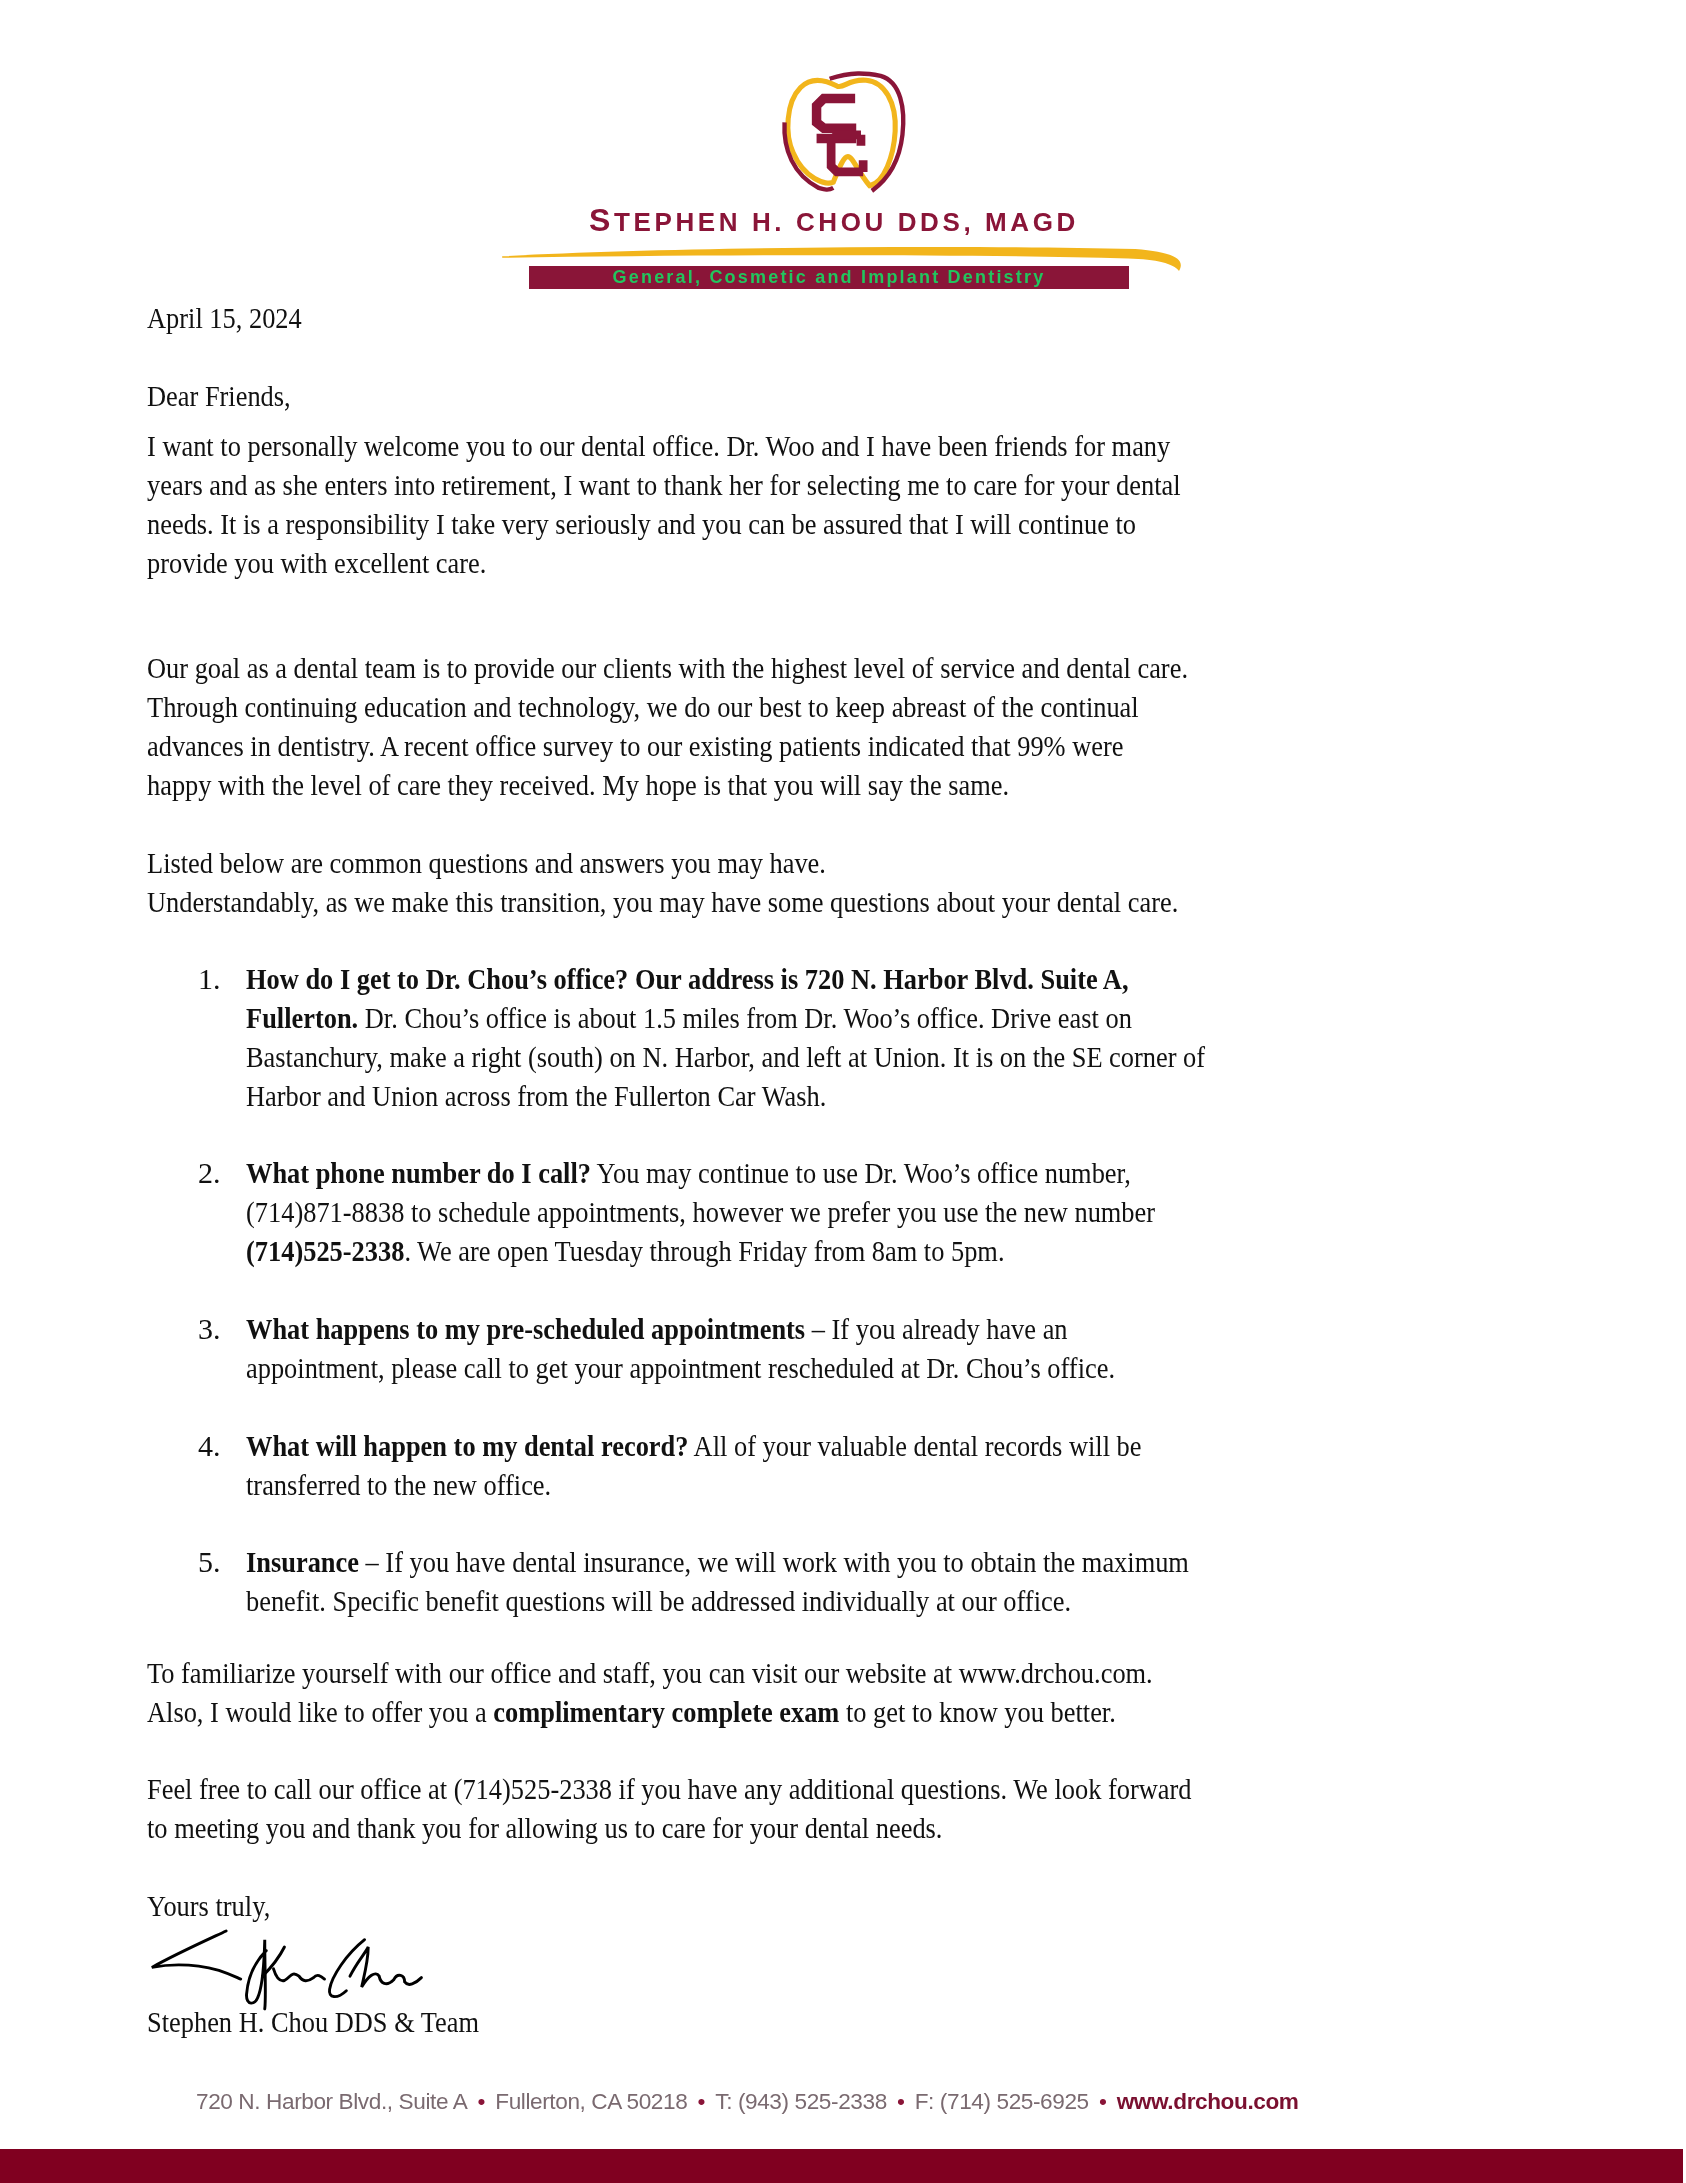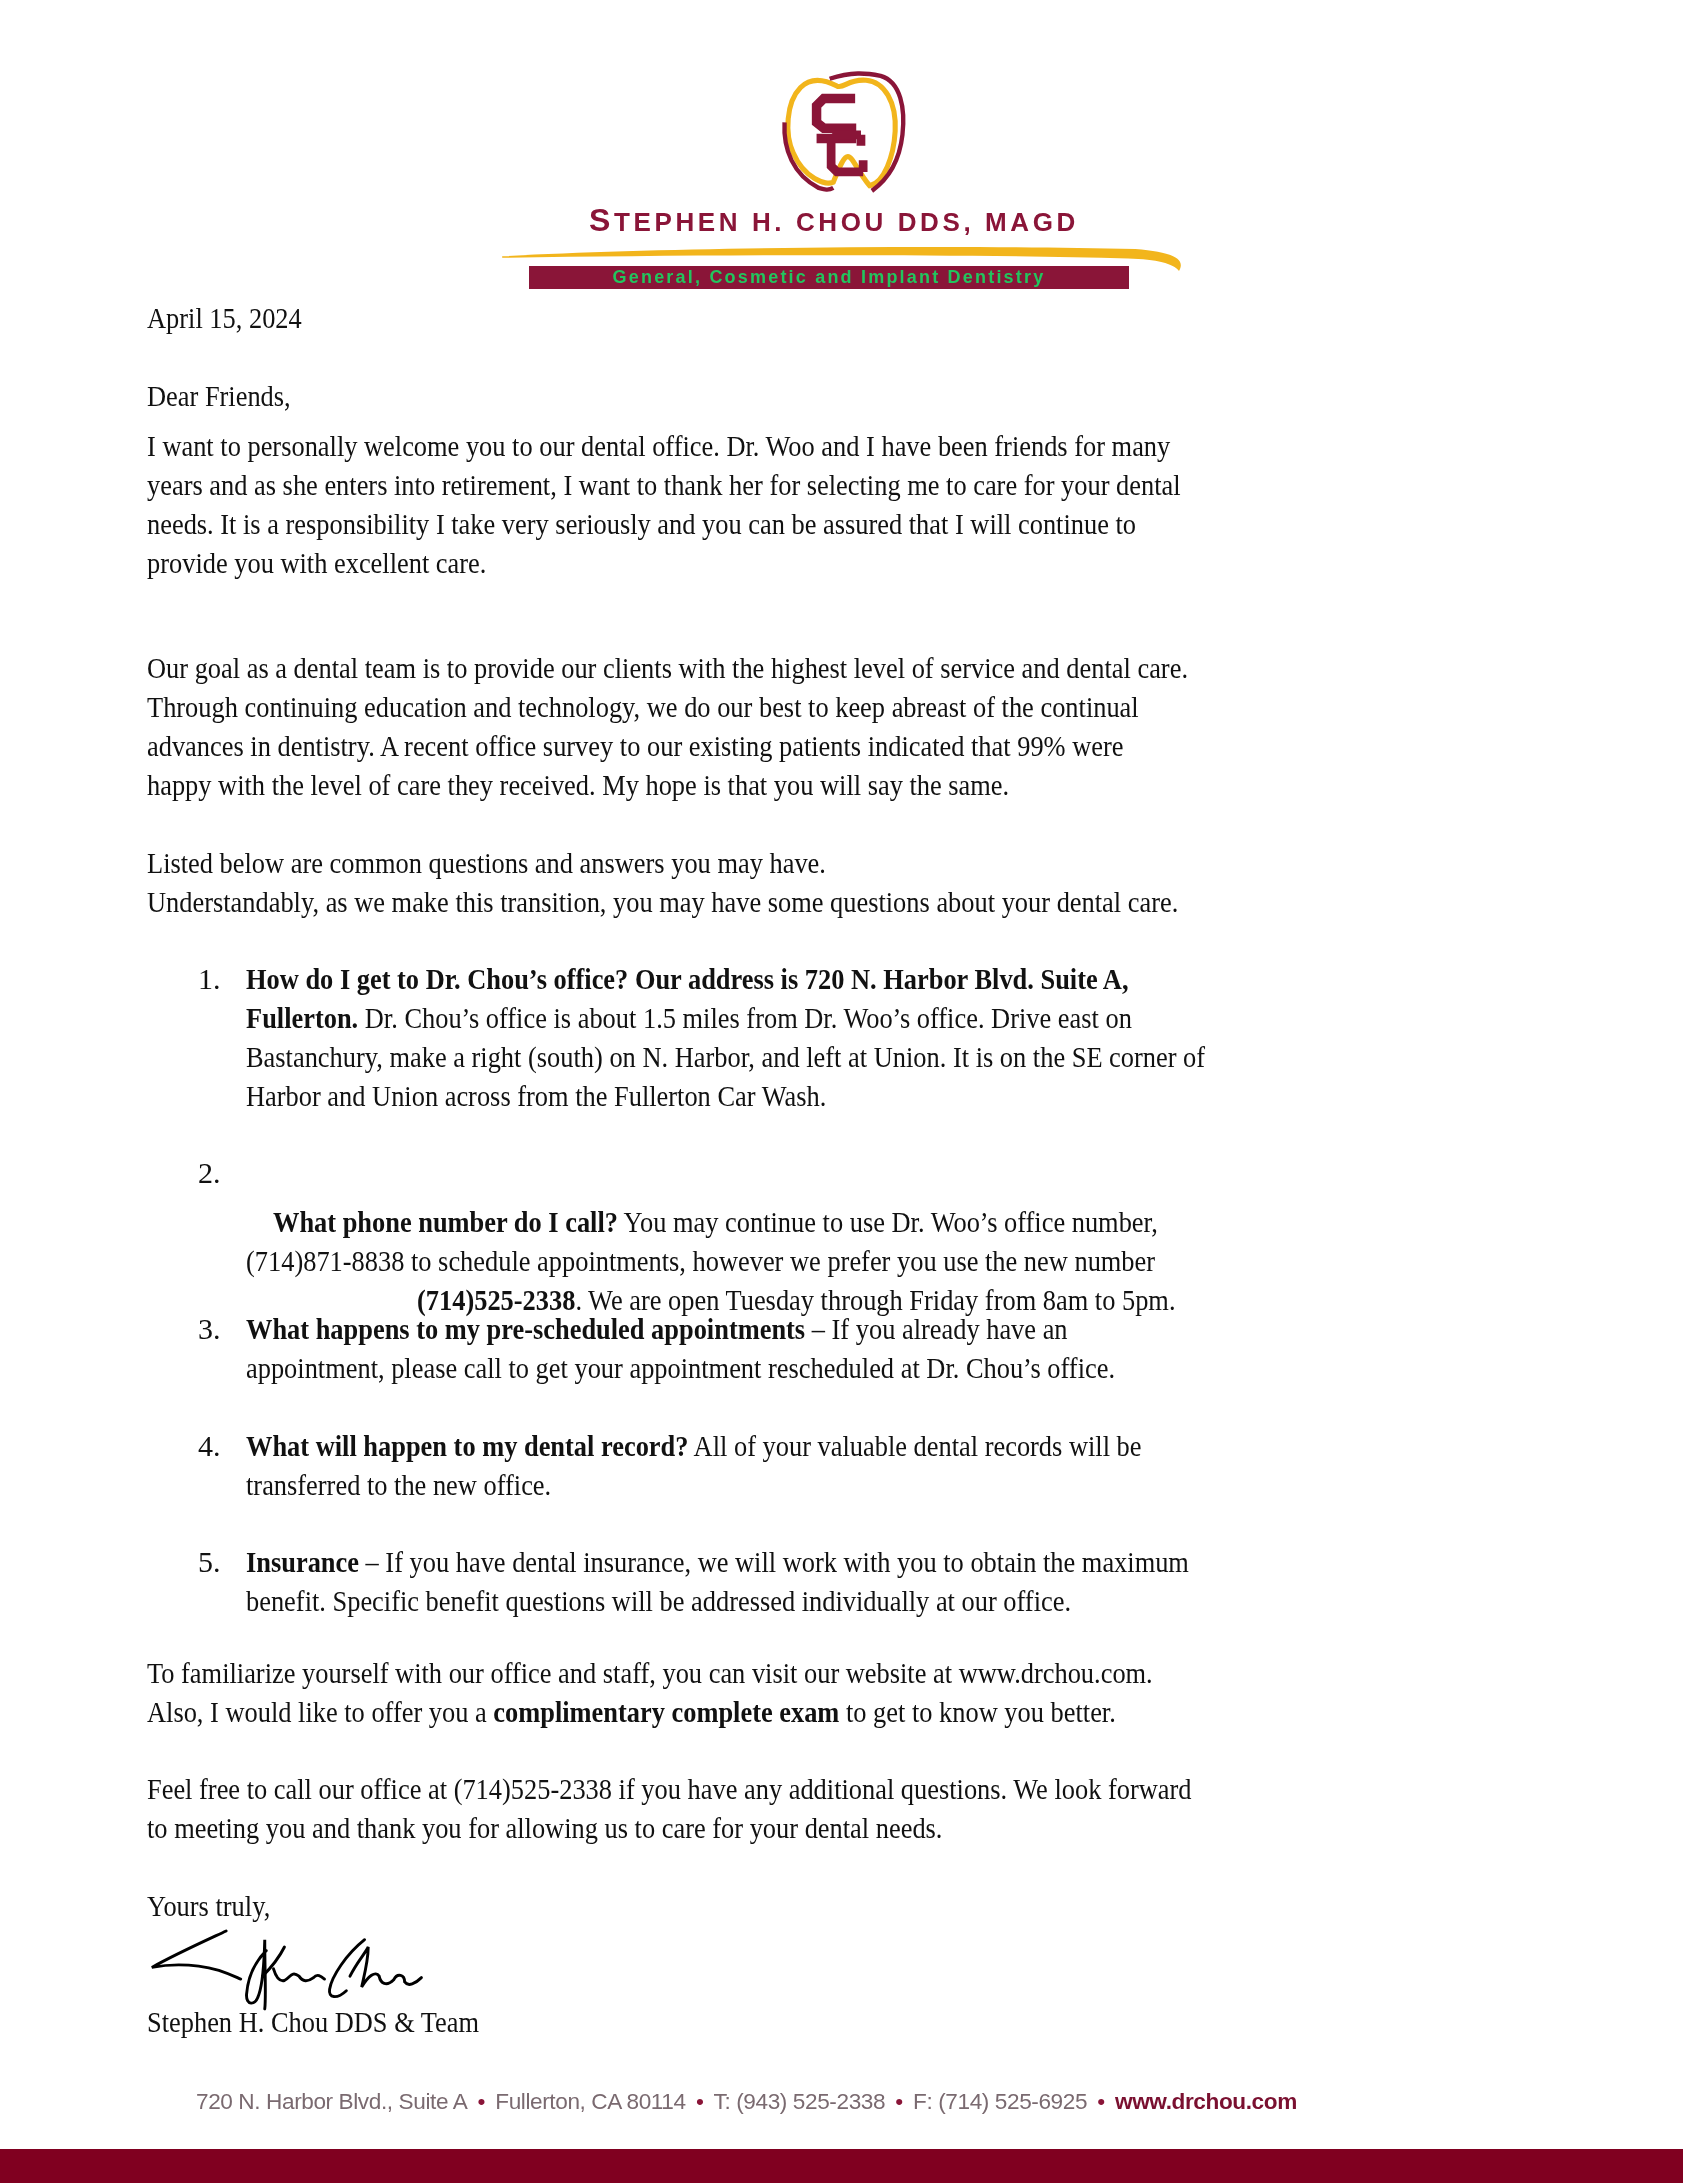--- a/index.html
+++ b/index.html
@@ -74,21 +74,21 @@
   <div class="list-body" style="top:959px;">
     <div><span class="cond"><b>How do I get to Dr. Chou’s office?  Our address is 720 N. Harbor Blvd. Suite A,</b></span></div>
     <div><span class="cond"><b>Fullerton.</b><span> Dr. Chou’s office is about 1.5 miles from Dr. Woo’s office. Drive east on</span></span></div>
     <div><span class="cond">Bastanchury, make a right (south) on N. Harbor, and left at Union. It is on the SE corner of</span></div>
     <div><span class="cond">Harbor and Union across from the Fullerton Car Wash.</span></div>
   </div>
 </div>
 
 <div>
   <div class="list-num" style="top:1153px;">2.</div>
-  <div class="list-body" style="top:1202px;text-align:right;">
+  <div class="list-body" style="top:1153px;">
     <div><span class="cond"><b>What phone number do I call?</b><span> You may continue to use Dr. Woo’s office number,</span></span></div>
     <div><span class="cond">(714)871-8838 to schedule appointments, however we prefer you use the new number</span></div>
     <div><span class="cond"><b>(714)525-2338</b><span>. We are open Tuesday through Friday from 8am to 5pm.</span></span></div>
   </div>
 </div>
 
 <div>
   <div class="list-num" style="top:1309px;">3.</div>
   <div class="list-body" style="top:1309px;">
     <div><span class="cond"><b>What happens to my pre-scheduled appointments</b><span> – If you already have an</span></span></div>
@@ -127,16 +127,16 @@
 <svg class="signature" viewBox="0 0 560 130">
   <path d="M110,8 C80,22 40,40 8,58 C40,52 70,54 100,62 C118,68 125,72 130,74" fill="none" stroke="#000" stroke-width="4" stroke-linecap="round"></path>
   <path d="M165,35 C150,50 140,70 138,95 C137,110 150,112 155,95 C160,80 162,60 163,20 C163,60 165,100 163,115" fill="none" stroke="#000" stroke-width="4" stroke-linecap="round"></path>
   <path d="M160,70 C175,55 185,40 190,30 M175,60 C178,70 182,78 190,76 C198,72 200,62 210,70 C215,78 222,78 230,72 C235,66 240,70 245,74" fill="none" stroke="#000" stroke-width="4" stroke-linecap="round"></path>
   <path d="M300,20 C275,40 255,70 252,88 C250,100 262,102 275,90 M280,70 C290,50 300,40 305,30 C305,50 298,75 296,85 C305,70 315,62 320,70 C322,80 330,85 340,75 C345,65 355,68 355,78 C360,85 370,80 378,72" fill="none" stroke="#000" stroke-width="4" stroke-linecap="round"></path>
 </svg>
 
 <div class="text" style="top:2002px;"><span class="cond">Stephen H. Chou DDS &amp; Team</span></div>
 
 <div class="footer-addr">
-  <span>720 N. Harbor Blvd., Suite A</span><span class="dot">•</span><span>Fullerton, CA 80114</span><span class="dot">•</span><span>T: (943) 525-2338</span><span class="dot">•</span><span>F: (714) 525-6925</span><span class="dot">•</span><span class="url">www.drchou.com</span>
+  <span>720 N. Harbor Blvd., Suite A</span><span class="dot">•</span><span>Fullerton, CA 50218</span><span class="dot">•</span><span>T: (943) 525-2338</span><span class="dot">•</span><span>F: (714) 525-6925</span><span class="dot">•</span><span class="url">www.drchou.com</span>
 </div>
 <div class="footer-band"></div>
 
 
 </body></html>

